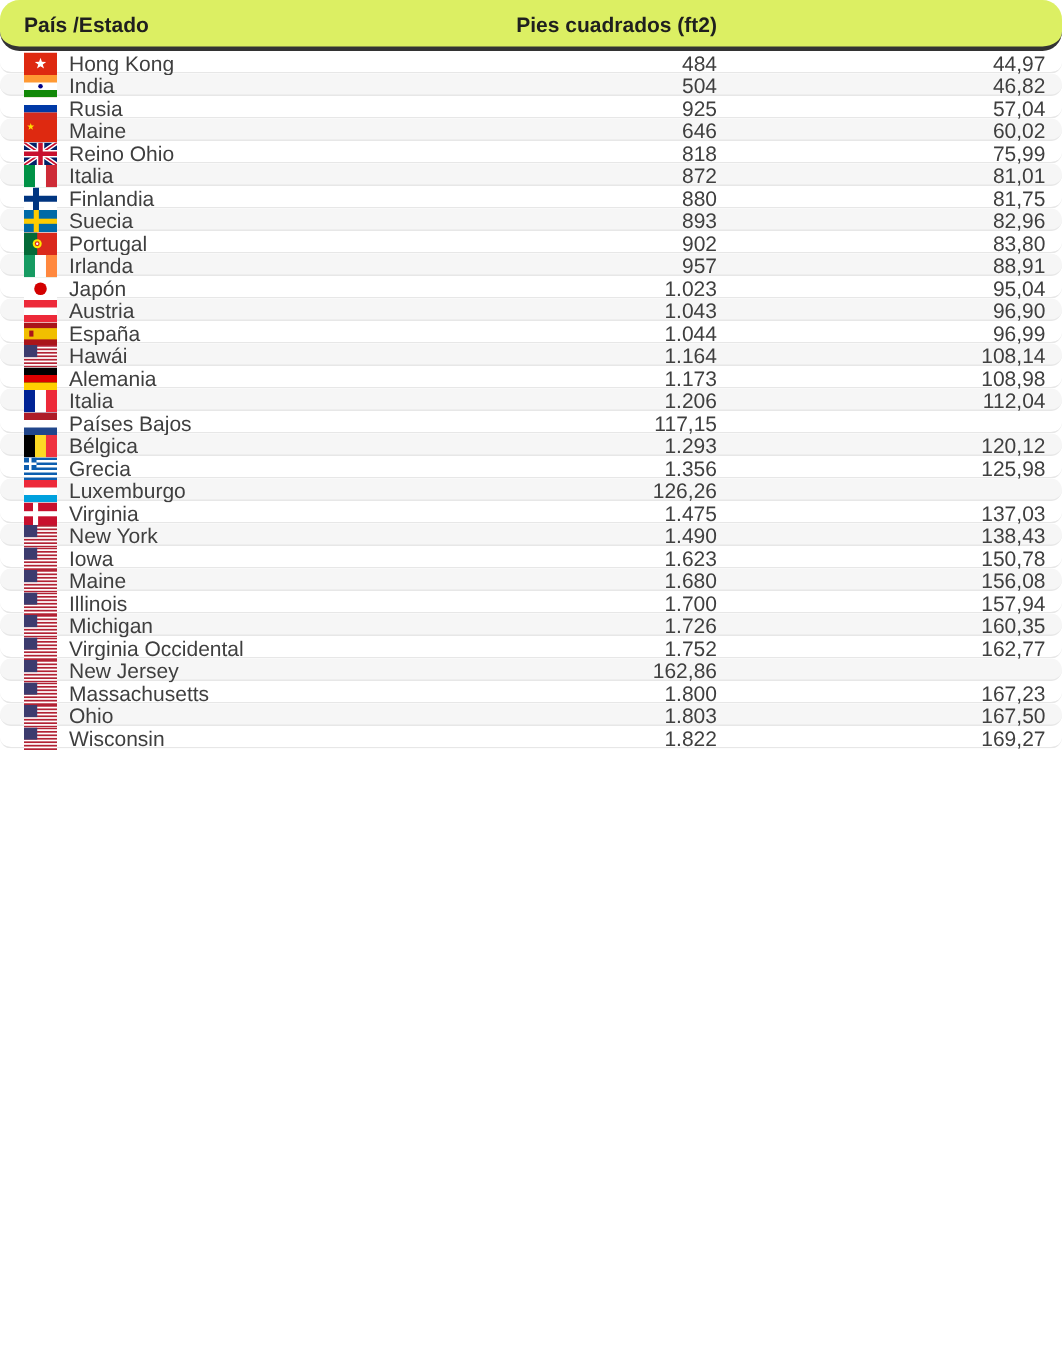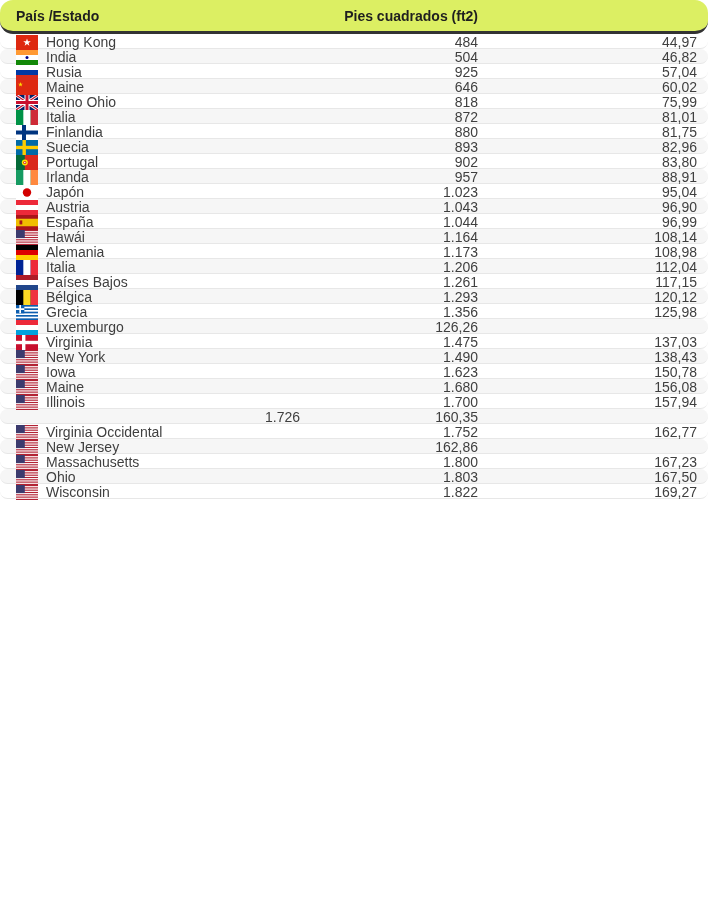--- a/index.html
+++ b/index.html
@@ -317,21 +317,20 @@
     <div class="cell left">
       <span class="flag">
             <svg width="22" height="15" viewBox="0 0 22 15" xmlns="http://www.w3.org/2000/svg">
               <rect width="22" height="15" fill="#21468B"></rect>
               <rect width="22" height="10" fill="#ffffff"></rect>
               <rect width="22" height="5" fill="#AE1C28"></rect>
             </svg>
           </span>
       <span class="country">Países Bajos</span>
     </div>
-    <div class="cell right">1.261</div>
     <div class="cell right">117,15</div>
   </div>
 
   <div class="row">
     <div class="cell left">
       <span class="flag">
             <svg width="22" height="15" viewBox="0 0 22 15" xmlns="http://www.w3.org/2000/svg">
               <rect width="22" height="15" fill="#000000"></rect>
               <rect x="7.33" width="7.33" height="15" fill="#FDDA24"></rect>
               <rect x="14.66" width="7.34" height="15" fill="#EF3340"></rect>
@@ -475,20 +474,37 @@
               <rect width="8.8" height="8.08" fill="#3C3B6E"></rect>
             </svg>
           </span>
       <span class="country">Illinois</span>
     </div>
     <div class="cell right">1.700</div>
     <div class="cell right">157,94</div>
   </div>
 
   <div class="row">
+    <div class="cell left">
+      <span class="flag">
+            <svg width="22" height="15" viewBox="0 0 22 15" xmlns="http://www.w3.org/2000/svg">
+              <rect width="22" height="15" fill="#B22234"></rect>
+              <g fill="#fff">
+                <rect y="1.15" width="22" height="1.16"></rect>
+                <rect y="3.46" width="22" height="1.16"></rect>
+                <rect y="5.77" width="22" height="1.16"></rect>
+                <rect y="8.08" width="22" height="1.15"></rect>
+                <rect y="10.38" width="22" height="1.16"></rect>
+                <rect y="12.69" width="22" height="1.16"></rect>
+              </g>
+              <rect width="8.8" height="8.08" fill="#3C3B6E"></rect>
+            </svg>
+          </span>
+      <span class="country">Michigan</span>
+    </div>
     <div class="cell right">1.726</div>
     <div class="cell right">160,35</div>
   </div>
 
   <div class="row">
     <div class="cell left">
       <span class="flag">
             <svg width="22" height="15" viewBox="0 0 22 15" xmlns="http://www.w3.org/2000/svg">
               <rect width="22" height="15" fill="#B22234"></rect>
               <g fill="#fff">

